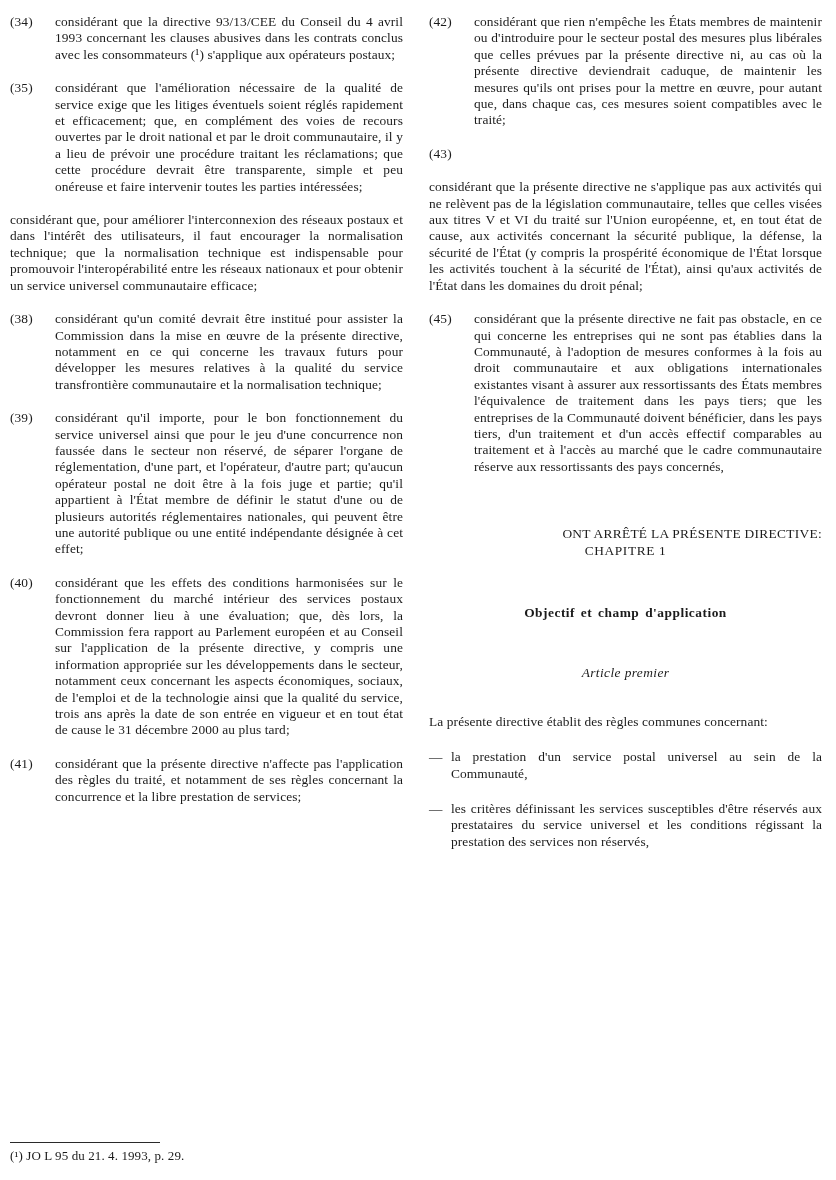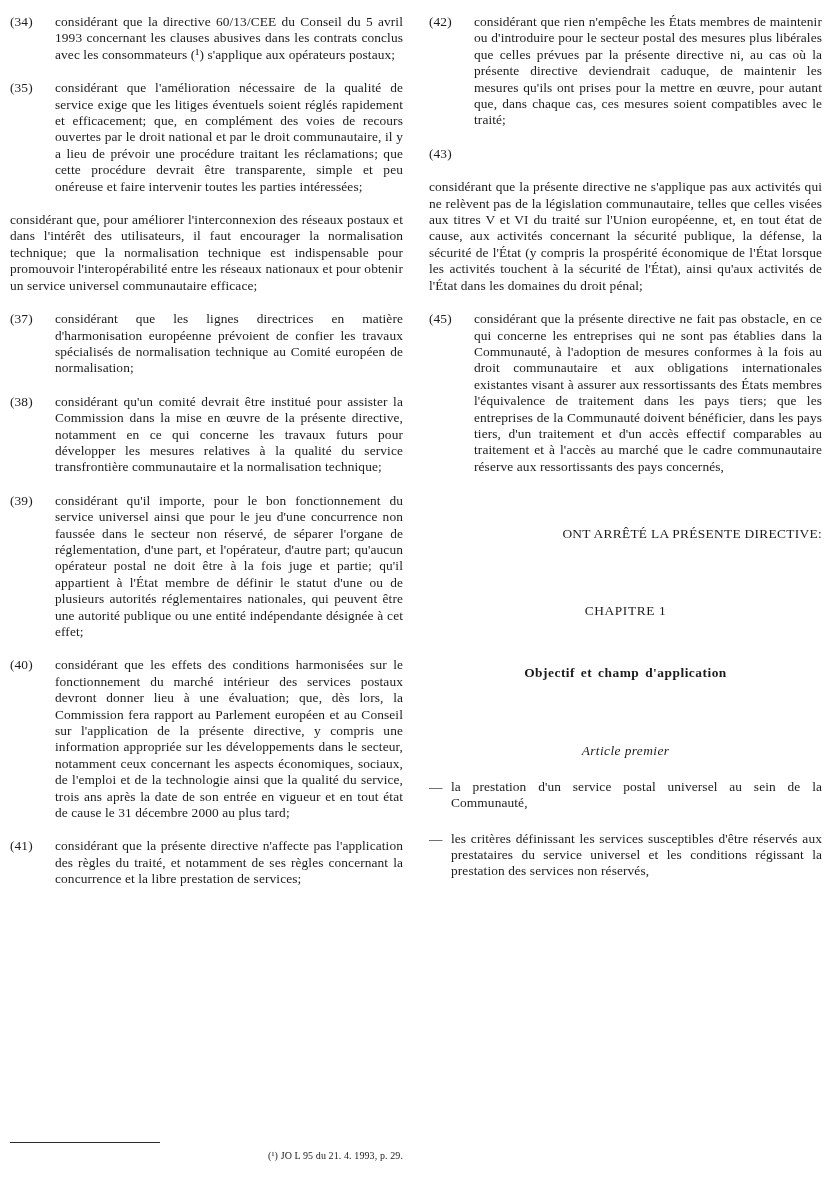--- a/index.html
+++ b/index.html
@@ -26,57 +26,53 @@
   }
   .col {
     flex: 1 1 0;
     min-width: 0;
     display: flex;
     flex-direction: column;
   }
   .recital { display: flex; margin-bottom: 17px; }
   .recital-num { flex: 0 0 45px; }
   .recital-body { flex: 1; text-align: justify; }
-  .footnote { margin-top: auto; font-size: 10px; padding-bottom: 6px; text-align: right; }
+  .footnote { margin-top: auto; font-size: 13px; padding-bottom: 6px; }
   .footnote-rule { width: 150px; border-top: 1px solid #2a2a2a; margin-bottom: 5px; }
   .enacting { margin-top: 34px; text-align: right; letter-spacing: 0.3px; }
-  .chapter-label { margin-top: 60px; text-align: center; letter-spacing: 0.6px; }
+  .chapter-label { text-align: center; letter-spacing: 0.6px; }
   .chapter-title { margin-top: 46px; text-align: center; font-weight: 700; letter-spacing: 0.5px; word-spacing: 2px; }
-  .article-heading { margin-top: 62px; text-align: center; font-style: italic; letter-spacing: 0.4px; }
+  .article-heading { margin-top: 44px; text-align: center; font-style: italic; letter-spacing: 0.4px; }
   .intro { margin-top: 32px; text-align: justify; }
   .dash-item { display: flex; margin-top: 19px; }
   .dash { flex: 0 0 22px; }
   .dash-text { flex: 1; text-align: justify; }
 </style>
 </head>
 <body>
 
 <div class="page">
   <div class="columns">
 
     <div class="col">
 
       <div class="recital">
         <span class="recital-num">(34)</span>
-        <p class="recital-body">considérant que la directive 60/13/CEE du Conseil du 5 avril 1993 concernant les clauses abusives dans les contrats conclus avec les consommateurs (¹) s'applique aux opérateurs postaux;</p>
+        <p class="recital-body">considérant que la directive 93/13/CEE du Conseil du 4 avril 1993 concernant les clauses abusives dans les contrats conclus avec les consommateurs (¹) s'applique aux opérateurs postaux;</p>
       </div>
 
       <div class="recital">
         <span class="recital-num">(35)</span>
         <p class="recital-body">considérant que l'amélioration nécessaire de la qualité de service exige que les litiges éventuels soient réglés rapidement et efficacement; que, en complément des voies de recours ouvertes par le droit national et par le droit communautaire, il y a lieu de prévoir une procédure traitant les réclamations; que cette procédure devrait être transparente, simple et peu onéreuse et faire intervenir toutes les parties intéressées;</p>
       </div>
 
       <div class="recital">
         <p class="recital-body">considérant que, pour améliorer l'interconnexion des réseaux postaux et dans l'intérêt des utilisateurs, il faut encourager la normalisation technique; que la normalisation technique est indispensable pour promouvoir l'interopérabilité entre les réseaux nationaux et pour obtenir un service universel communautaire efficace;</p>
       </div>
 
-      <div class="recital">
-        <span class="recital-num">(37)</span>
-        <p class="recital-body">considérant que les lignes directrices en matière d'harmonisation européenne prévoient de confier les travaux spécialisés de normalisation technique au Comité européen de normalisation;</p>
-      </div>
 
       <div class="recital">
         <span class="recital-num">(38)</span>
         <p class="recital-body">considérant qu'un comité devrait être institué pour assister la Commission dans la mise en œuvre de la présente directive, notamment en ce qui concerne les travaux futurs pour développer les mesures relatives à la qualité du service transfrontière communautaire et la normalisation technique;</p>
       </div>
 
       <div class="recital">
         <span class="recital-num">(39)</span>
         <p class="recital-body">considérant qu'il importe, pour le bon fonctionnement du service universel ainsi que pour le jeu d'une concurrence non faussée dans le secteur non réservé, de séparer l'organe de réglementation, d'une part, et l'opérateur, d'autre part; qu'aucun opérateur postal ne doit être à la fois juge et partie; qu'il appartient à l'État membre de définir le statut d'une ou de plusieurs autorités réglementaires nationales, qui peuvent être une autorité publique ou une entité indépendante désignée à cet effet;</p>
       </div>
@@ -120,20 +116,21 @@
       </div>
 
       <p class="enacting">ONT ARRÊTÉ LA PRÉSENTE DIRECTIVE:</p>
 
       <p class="chapter-label">CHAPITRE 1</p>
 
       <p class="chapter-title">Objectif et champ d'application</p>
 
       <p class="article-heading">Article premier</p>
 
+      <p class="intro">La présente directive établit des règles communes concernant:</p>
 
       <div class="dash-item">
         <span class="dash">—</span>
         <p class="dash-text">la prestation d'un service postal universel au sein de la Communauté,</p>
       </div>
 
       <div class="dash-item">
         <span class="dash">—</span>
         <p class="dash-text">les critères définissant les services susceptibles d'être réservés aux prestataires du service universel et les conditions régissant la prestation des services non réservés,</p>
       </div>

